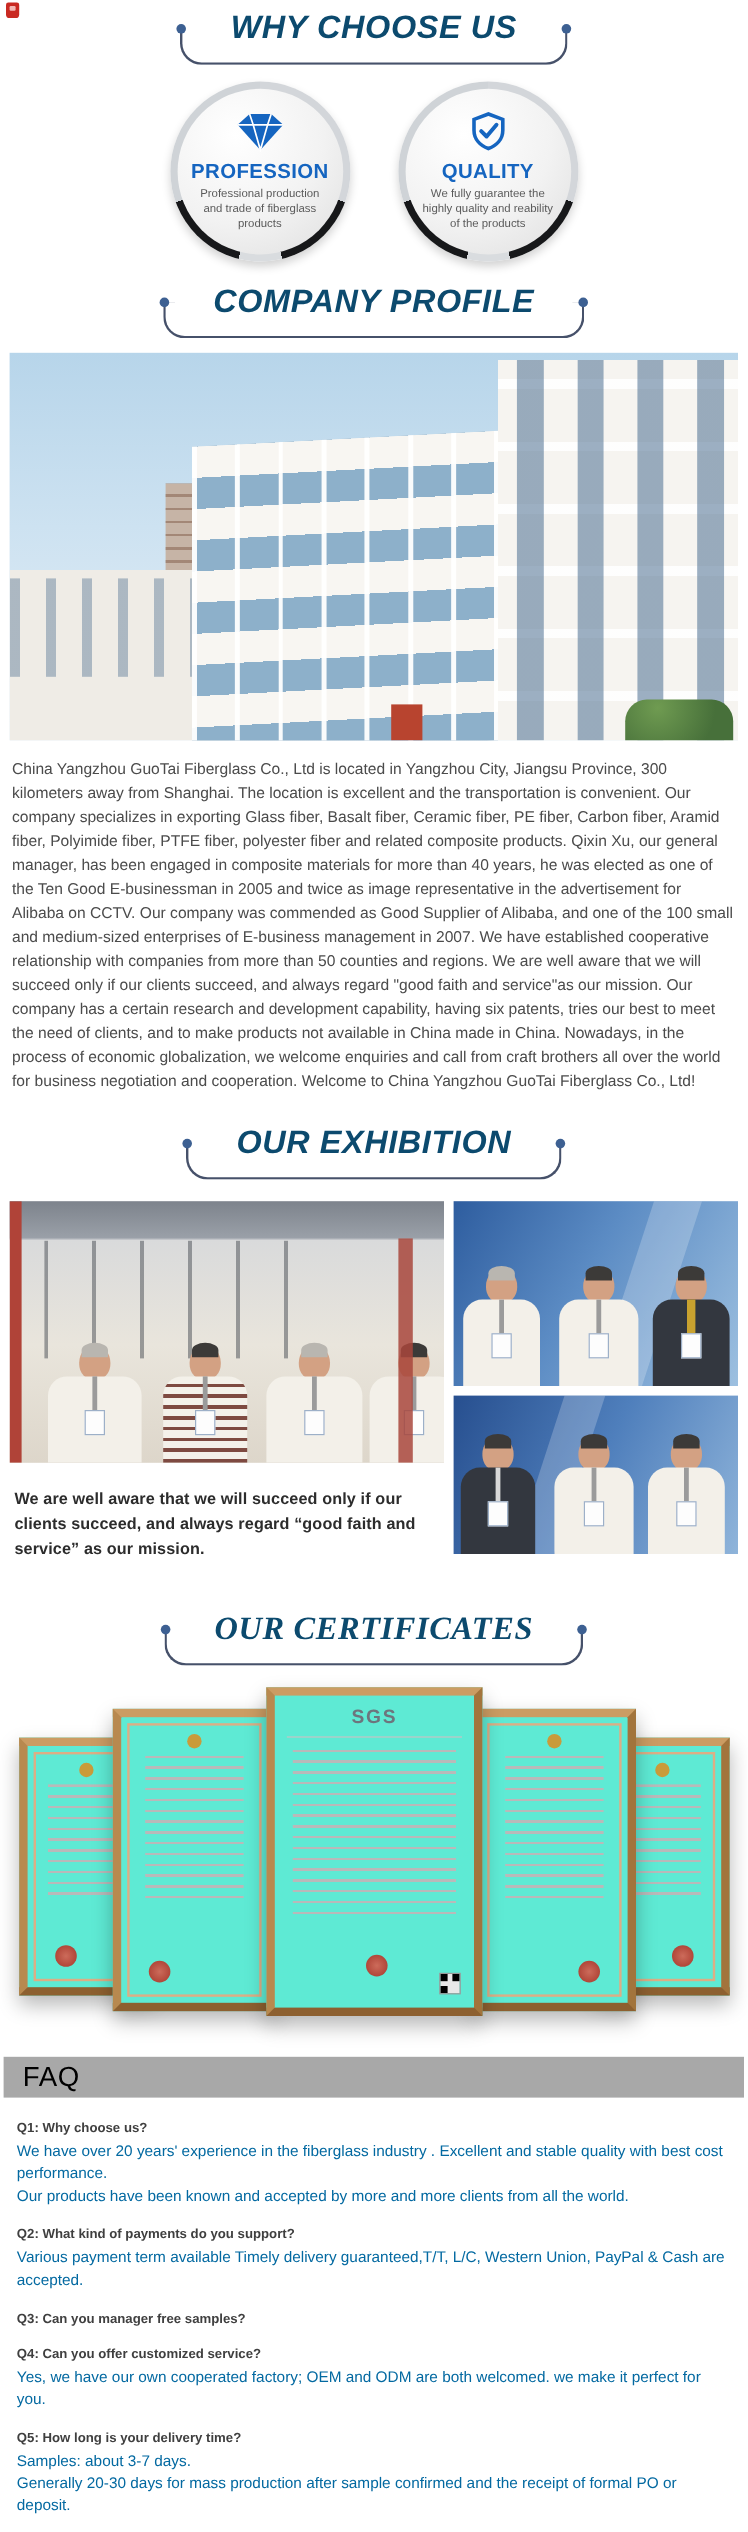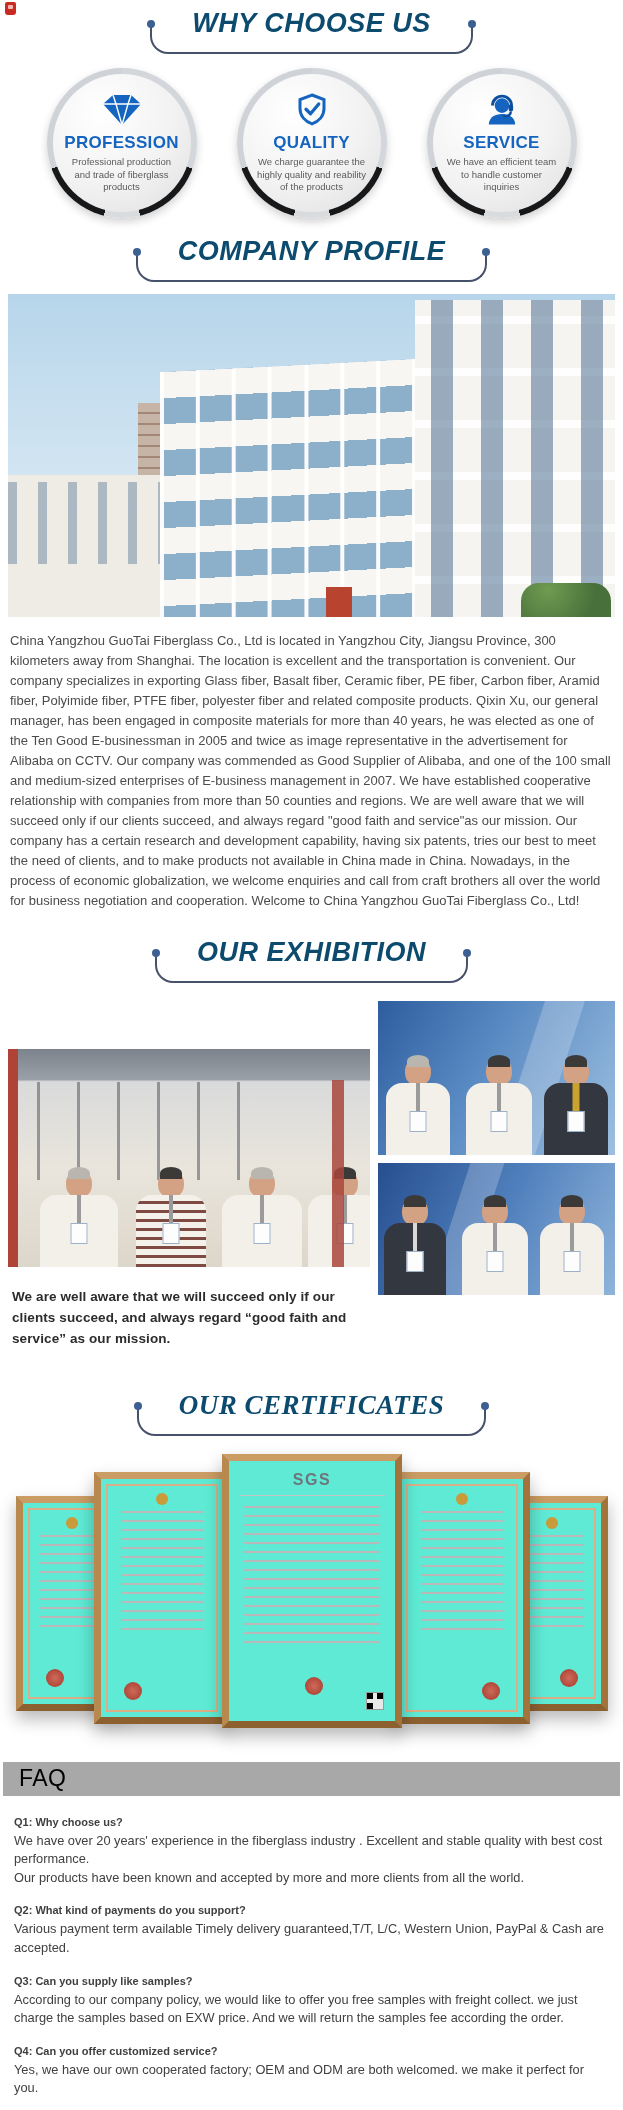--- a/index.html
+++ b/index.html
@@ -79,21 +79,21 @@
   .bldg-red { left:318px; bottom:0; width:26px; height:30px; background:#b8442f; }
 
   
   .profile-text {
     margin:14px 10px 0; font-size:13px; line-height:20px; color:#4b4b4b;
     white-space:pre-line;
   }
 
   
   .exh-grid { display:grid; grid-template-columns:362px 1fr; gap:8px; margin:18px 8px 0; }
-  .exh-left { display:flex; flex-direction:column;margin-top:48px; }
+  .exh-left { display:flex; flex-direction:column; }
   .photo { position:relative; overflow:hidden; }
   .photo-exh-main { height:218px;
     background:linear-gradient(#7d838c 0%, #9aa0a8 14%, #d9dadb 15%, #e9e5dc 55%, #ddd6ca 100%); }
   .photo-exh-main::before { content:''; position:absolute; left:0; top:0; bottom:0; width:10px; background:#b04338; }
   .photo-exh-main::after { content:''; position:absolute; right:26px; top:14%; bottom:0; width:12px; background:#a8473c; opacity:.85; }
   .mullions { position:absolute; left:8%; top:15%; width:60%; height:45%;
     background:repeating-linear-gradient(90deg, rgba(70,75,82,.5) 0 3px, #0000 3px 40px); }
   .photo-exh-r1 { height:154px; background:linear-gradient(120deg, #2e5d9f 0%, #5c8cc4 45%, #9dc0e0 100%); }
   .photo-exh-r2 { height:132px; margin-top:8px; background:linear-gradient(115deg, #274f8f 0%, #4f7fbc 50%, #8fb4da 100%); }
   .panel { position:absolute; background:rgba(255,255,255,.22); transform:skewX(-18deg); }
@@ -144,21 +144,21 @@
       linear-gradient(#000 0 0) 0 100%/6px 6px no-repeat,
       #e8e8e8; outline:1px solid #999; }
 
   
   .faq { margin-top:30px; }
   .faq-bar { background:#a8a8a8; height:34px; margin:0 3px; display:flex; align-items:center; }
   .faq-bar-title { font-size:23px; color:#000000; padding-left:16px; letter-spacing:.5px; }
   .faq-items { padding:20px 14px 10px; }
   .faq-item { margin-bottom:17px; }
   .faq-q { font-size:11px; font-weight:bold; color:#3f3f3f; margin-bottom:4px; }
-  .faq-a { font-size:12.8px; color:#404040; line-height:1.45; white-space:pre-line; }
+  .faq-a { font-size:12.8px; color:#0369a1; line-height:1.45; white-space:pre-line; }
 </style>
 </head>
 <body>
 
 <div class="corner-pin"></div>
 
 <div class="sec-head-row" style="margin-top:8px;">
   <div class="sec-head">
     <div class="sec-title">WHY CHOOSE US</div>
     <div class="bracket"></div>
@@ -181,36 +181,21 @@
   </div>
   <div class="badge">
     <div class="badge-inner">
       <div class="badge-icon">
         <svg width="36" height="36" viewBox="0 0 24 24">
           <path d="M12 2l8 3v6c0 5-3.5 8.6-8 10.2C7.5 19.6 4 16 4 11V5z" fill="none" stroke="#1565c0" stroke-width="2"></path>
           <path d="M8 11.5l3 3 5.5-6.5" fill="none" stroke="#1565c0" stroke-width="2.2" stroke-linecap="round" stroke-linejoin="round"></path>
         </svg>
       </div>
       <div class="badge-title">QUALITY</div>
-      <div class="badge-text">We charge guarantee the highly quality and reability of the products</div>
-    </div>
-  </div>
-  <div class="badge">
-    <div class="badge-inner">
-      <div class="badge-icon">
-        <svg width="38" height="36" viewBox="0 0 26 24">
-          <circle cx="13" cy="9" r="5" fill="#1565c0"></circle>
-          <path d="M4 22c0-5 4.2-7.3 9-7.3s9 2.3 9 7.3z" fill="#1565c0"></path>
-          <path d="M6.5 9a6.5 6.5 0 0 1 13 0" fill="none" stroke="#0d4f9e" stroke-width="2"></path>
-          <rect x="17.6" y="8" width="3" height="5" rx="1.4" fill="#0d4f9e"></rect>
-          <path d="M19 13c0 2.4-2.4 3.4-5 3.4" fill="none" stroke="#0d4f9e" stroke-width="1.6"></path>
-        </svg>
-      </div>
-      <div class="badge-title">SERVICE</div>
-      <div class="badge-text">We have an efficient team to handle customer inquiries</div>
+      <div class="badge-text">We fully guarantee the highly quality and reability of the products</div>
     </div>
   </div>
 </div>
 
 <div class="sec-head-row" style="margin-top:18px;">
   <div class="sec-head">
     <div class="sec-title">COMPANY PROFILE</div>
     <div class="bracket"></div>
   </div>
 </div>
@@ -343,22 +328,21 @@
     <div class="faq-item">
       <div class="faq-q">Q1: Why choose us?</div>
       <div class="faq-a">We have over 20 years' experience in the fiberglass industry . Excellent and stable quality with best cost performance.
 Our products have been known and accepted by more and more clients from all the world.</div>
     </div>
     <div class="faq-item">
       <div class="faq-q">Q2: What kind of payments do you support?</div>
       <div class="faq-a">Various payment term available Timely delivery guaranteed,T/T, L/C, Western Union, PayPal &amp; Cash are accepted.</div>
     </div>
     <div class="faq-item">
-      <div class="faq-q">Q3: Can you supply like samples?</div>
-      <div class="faq-a">According to our company policy, we would like to offer you free samples with freight collect. we just charge the samples based on EXW price. And we will return the samples fee according the order.</div>
+      <div class="faq-q">Q3: Can you manager free samples?</div>
     </div>
     <div class="faq-item">
       <div class="faq-q">Q4: Can you offer customized service?</div>
       <div class="faq-a">Yes, we have our own cooperated factory; OEM and ODM are both welcomed. we make it perfect for you.</div>
     </div>
     <div class="faq-item">
       <div class="faq-q">Q5: How long is your delivery time?</div>
       <div class="faq-a">Samples: about 3-7 days.
 Generally 20-30 days for mass production after sample confirmed and the receipt of formal PO or deposit.</div>
     </div>

